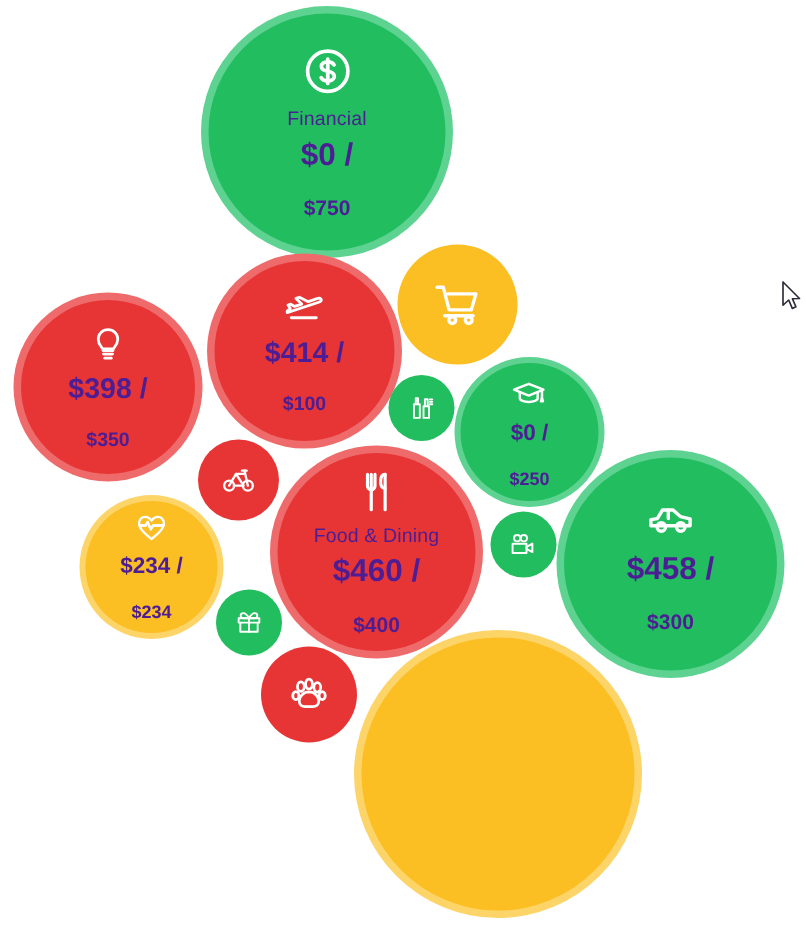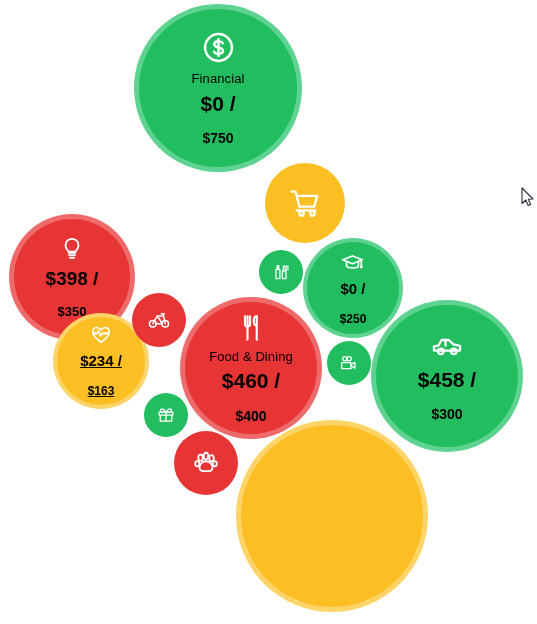--- a/index.html
+++ b/index.html
@@ -23,21 +23,21 @@
   }
   .bubble {
     position: absolute;
     border-radius: 50%;
     box-sizing: border-box;
     display: flex;
     flex-direction: column;
     align-items: center;
     justify-content: center;
     text-align: center;
-    color: #000000;
+    color: #4c1d95;
     cursor: pointer;
     user-select: none;
   }
   .bubble .core {
     position: absolute;
     left: 0; top: 0; right: 0; bottom: 0;
     border-radius: 50%;
     box-sizing: border-box;
   }
   .bubble .content {
@@ -143,21 +143,34 @@
             <path d="M9.2 10.8v10.6"></path>
             <path d="M16.6 2.6c-1.5 0-2.4 1.5-2.4 4 0 2.1.8 3.3 2.4 3.5"></path>
             <path d="M16.6 2.6v18.8"></path>
           </svg>
         </span>
         <div class="b-label">Food &amp; Dining</div>
         <div class="b-spent">$460 /</div>
         <div class="b-budget">$400</div>
       </div>
     </div>
-    <div class="bubble size-l" style="left: 9px; top: 214px; width: 126px; height: 126px; background: rgb(239, 107, 107);">
+    <div class="bubble size-l" style="left: 138px; top: 169px; width: 130px; height: 130px; background: rgb(239, 107, 107);">
+      <div class="core" style="background: rgb(231, 53, 53); inset: 5px;"></div>
+      <div class="content">
+        <span class="icon">
+          <svg viewBox="0 0 24 24" width="27" height="27">
+            <path d="M2.2 14.6l19.1-6.3c.9-.3 1.3-1 1-1.6-.3-.6-1.1-.8-2-.5l-5.6 1.9-5.3-2.6-2 .7 3.4 3.3-4.2 1.4-2.3-1.3-1.6.5 1.3 2.1-1.8 1.5z"></path>
+            <path d="M4.6 17.6h14.8"></path>
+          </svg>
+        </span>
+        <div class="b-spent">$414 /</div>
+        <div class="b-budget">$100</div>
+      </div>
+    </div>
+    <div class="bubble size-l" style="left: 9px; top: 195px; width: 126px; height: 126px; background: rgb(239, 107, 107);">
       <div class="core" style="background: rgb(231, 53, 53); inset: 5px;"></div>
       <div class="content">
         <span class="icon">
           <svg viewBox="0 0 24 24" width="26" height="26">
             <path d="M12 2.6c-3.5 0-6 2.6-6 5.9 0 2.2 1 3.6 2 4.8.7.8 1 1.4 1 2.2h6c0-.8.3-1.4 1-2.2 1-1.2 2-2.6 2-4.8 0-3.3-2.5-5.9-6-5.9z"></path>
             <path d="M9.2 17.6h5.6"></path>
             <path d="M10 20.1h4"></path>
             <path d="M9.4 14.4h5.2"></path>
           </svg>
         </span>
@@ -173,32 +186,32 @@
             <path d="M1.8 9.2L12 5.1l10.2 4.1L12 13.3z"></path>
             <path d="M5.8 11v4.1c0 1.5 2.8 2.6 6.2 2.6s6.2-1.1 6.2-2.6V11"></path>
             <path d="M21.2 9.6v5.2"></path>
             <path d="M21.2 14.8l-.7 2.4h1.4z"></path>
           </svg>
         </span>
         <div class="b-spent">$0 /</div>
         <div class="b-budget">$250</div>
       </div>
     </div>
-    <div class="bubble size-m" style="left: 53px; top: 313px; width: 96px; height: 96px; background: rgb(253, 212, 104); text-decoration: underline;">
+    <div class="bubble size-m" style="left: 53px; top: 330px; width: 96px; height: 96px; background: rgb(253, 212, 104);">
       <div class="core" style="background: rgb(251, 190, 35); inset: 4px;"></div>
       <div class="content">
         <span class="icon">
           <svg viewBox="0 0 24 24" width="22" height="22">
             <path d="M21 8.4c0-2.6-2-4.5-4.4-4.5-1.7 0-3.3.9-4.6 2.6C10.7 4.8 9.1 3.9 7.4 3.9 5 3.9 3 5.8 3 8.4c0 .6.1 1.2.3 1.8h4.3l1.6-2.6 2.2 5.3 1.8-2.7h7.5c.2-.6.3-1.2.3-1.8z"></path>
             <path d="M3.6 11.3c1.4 3 5 6.1 8.4 8.7 3.4-2.6 7-5.7 8.4-8.7"></path>
             <path d="M3.1 10.2h4.5l1.6-2.6 2.2 5.3 1.8-2.7h7.7"></path>
           </svg>
         </span>
         <div class="b-spent">$234 /</div>
-        <div class="b-budget">$163</div>
+        <div class="b-budget">$234</div>
       </div>
     </div>
     <div class="bubble size-s" style="left: 265px; top: 163px; width: 80px; height: 80px; background: rgb(251, 190, 35);">
       <div class="content">
         <span class="icon">
           <svg viewBox="0 0 24 24" width="32" height="32">
             <path d="M1.8 3.4h3.1l2.9 11.3h11.1l2.3-8h-14"></path>
             <path d="M5.6 17.6h14.2"></path>
             <circle cx="9.4" cy="19.8" r="1.7"></circle>
             <circle cx="17.6" cy="19.8" r="1.7"></circle>

